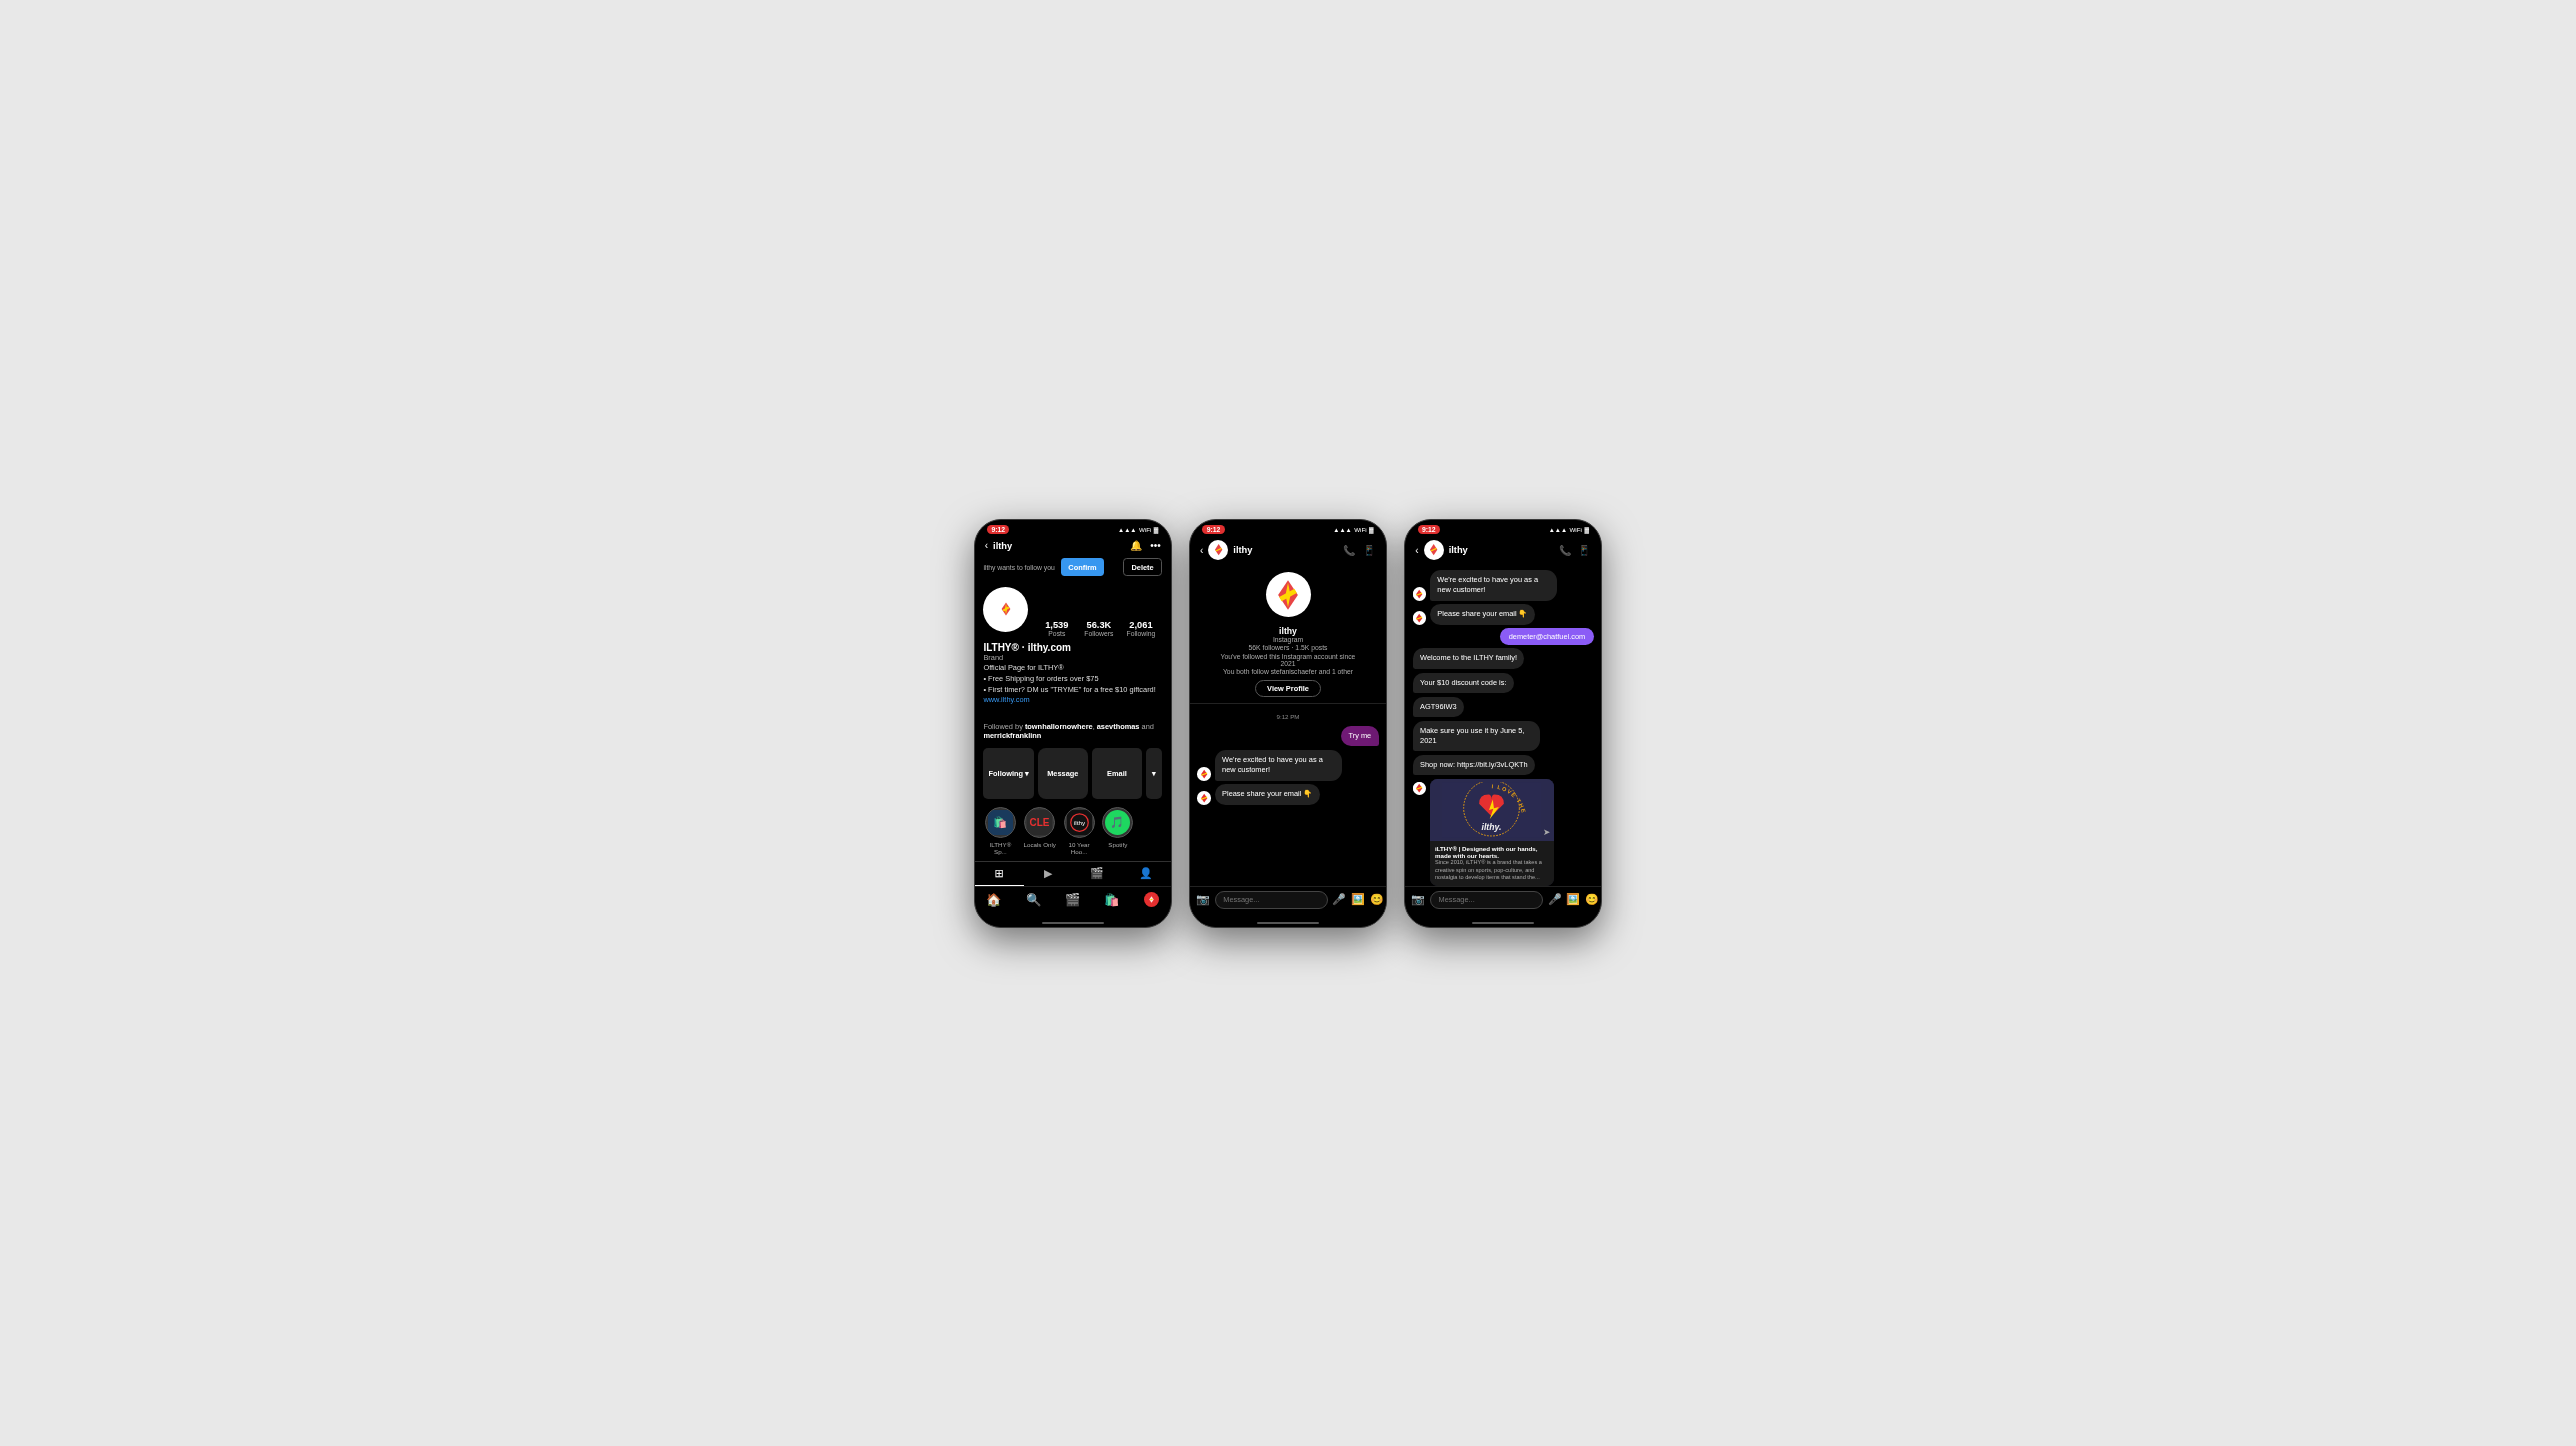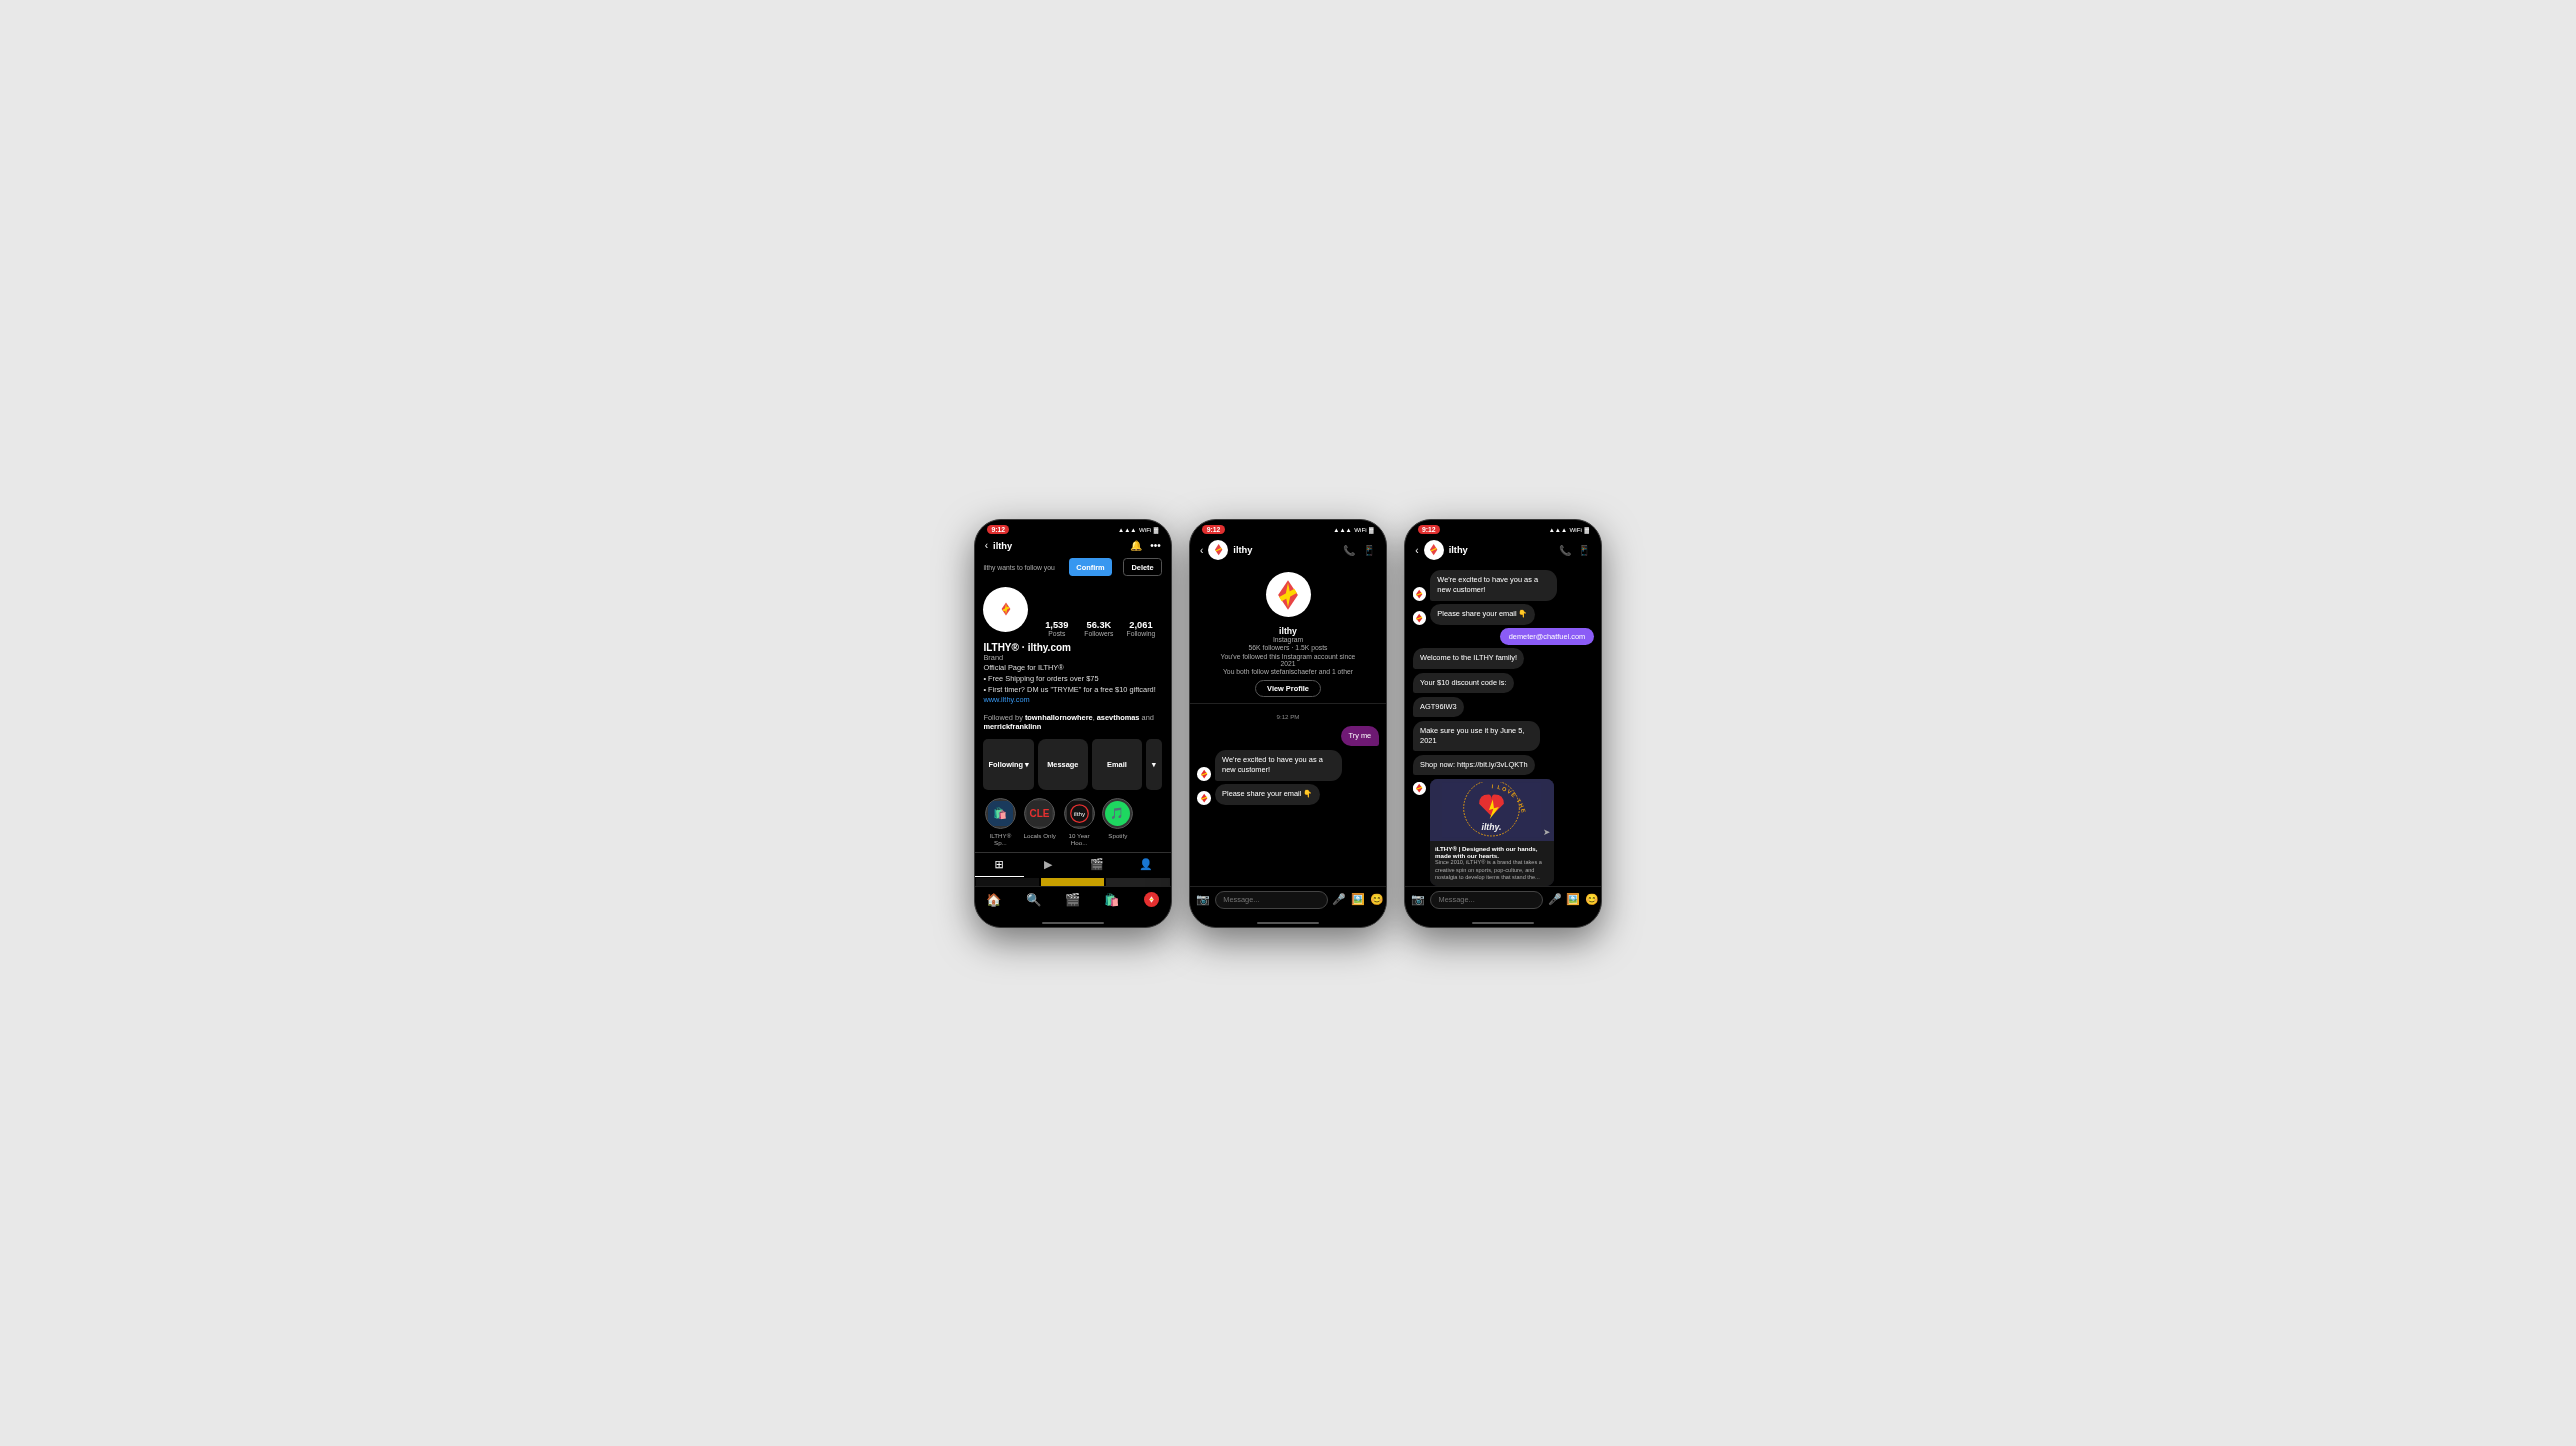--- a/index.html
+++ b/index.html
@@ -498,21 +498,21 @@
           <span class="nav-title">ilthy</span>
         </div>
         <div class="nav-right">
           <span class="nav-icon">🔔</span>
           <span class="nav-icon">•••</span>
         </div>
       </div>
 
       <div class="profile-follow-bar">
         <span class="follow-text">ilthy wants to follow you</span>
-        <div style="display:flex;gap:11px;">
+        <div style="display:flex;gap:19px;">
           <button class="btn-confirm">Confirm</button>
           <button class="btn-delete">Delete</button>
         </div>
       </div>
 
       <div class="screen-content">
 
         <div class="profile-stats">
           <div style="margin-right:7.4px;">
             <div class="avatar-lg">
@@ -540,21 +540,21 @@
           </div>
         </div>
 
         <div class="profile-bio">
           <div class="bio-name">ILTHY® · ilthy.com</div>
           <div class="bio-brand">Brand</div>
           <div class="bio-text">Official Page for ILTHY®</div>
           <div class="bio-text">• Free Shipping for orders over $75</div>
           <div class="bio-text">• First timer? DM us "TRYME" for a free $10 giftcard!</div>
           <div class="bio-link" style="cursor:pointer;">www.ilthy.com</div>
-          <div class="bio-followed" style="margin-top:9px;">
+          <div class="bio-followed" style="margin-top:18px;">
             Followed by <b>townhallornowhere</b>, <b>asevthomas</b> and <b>merrickfranklinn</b>
           </div>
         </div>
 
         <div class="profile-actions">
           <button class="btn-following">
             <span>Following</span> 
               <span>▾</span>
           </button>
           <button class="btn-message">Message</button>

